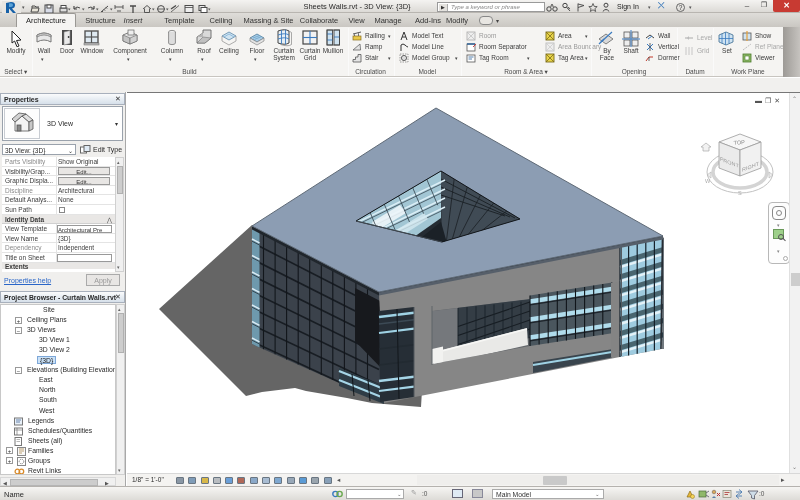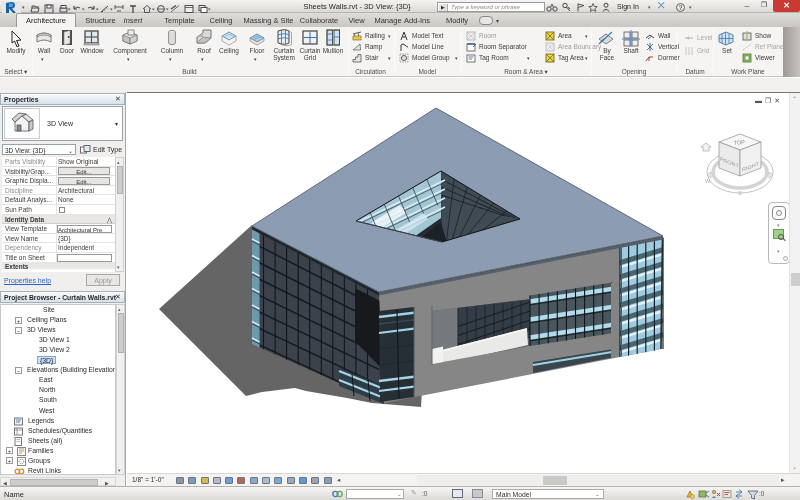--- a/index.html
+++ b/index.html
@@ -112,21 +112,21 @@
 <div class="abs" style="left:0;top:13px;width:800px;height:14px;background:linear-gradient(#dfddd9,#cac7c2);font-size:7.5px;">
 <div style="position:absolute;left:16px;top:0px;width:60px;height:14px;background:#f5f4f2;border:1px solid #9a9894;border-bottom:none;border-radius:2px 2px 0 0;text-align:center;line-height:13px;color:#222;white-space:nowrap;">Architecture</div>
     <div style="position:absolute;left:100.5px;top:1px;height:13px;transform:translateX(-50%);line-height:13px;color:#333;white-space:nowrap;">Structure</div>
     <div style="position:absolute;left:133px;top:1px;height:13px;transform:translateX(-50%);line-height:13px;color:#333;white-space:nowrap;font-style:italic;">Insert</div>
     <div style="position:absolute;left:179.5px;top:1px;height:13px;transform:translateX(-50%);line-height:13px;color:#333;white-space:nowrap;">Template</div>
     <div style="position:absolute;left:221.0px;top:1px;height:13px;transform:translateX(-50%);line-height:13px;color:#333;white-space:nowrap;">Ceiling</div>
     <div style="position:absolute;left:268.5px;top:1px;height:13px;transform:translateX(-50%);line-height:13px;color:#333;white-space:nowrap;">Massing &amp; Site</div>
     <div style="position:absolute;left:319.0px;top:1px;height:13px;transform:translateX(-50%);line-height:13px;color:#333;white-space:nowrap;">Collaborate</div>
     <div style="position:absolute;left:356.5px;top:1px;height:23px;transform:translateX(-50%);line-height:13px;color:#333;white-space:nowrap;">View</div>
     <div style="position:absolute;left:388.0px;top:1px;height:13px;transform:translateX(-50%);line-height:13px;color:#333;white-space:nowrap;">Manage</div>
-    <div style="position:absolute;left:417px;top:1px;height:23px;transform:translateX(-50%);line-height:13px;color:#333;white-space:nowrap;">Add-Ins</div>
+    <div style="position:absolute;left:428px;top:1px;height:23px;transform:translateX(-50%);line-height:13px;color:#333;white-space:nowrap;">Add-Ins</div>
     <div style="position:absolute;left:457.0px;top:1px;height:13px;transform:translateX(-50%);line-height:13px;color:#333;white-space:nowrap;">Modify</div>
     <div style="position:absolute;left:479px;top:3px;width:14px;height:9px;border:1px solid #888;border-radius:4px;background:#e8e6e2;"></div>
     <div style="position:absolute;left:496px;top:4px;color:#444;font-size:6px;">▾</div>
 </div>
 
 <div class="abs" style="left:0;top:27px;width:783px;height:50px;background:#f5f4f2;border-bottom:1px solid #c8c5c0;">
 <svg style="position:absolute;left:8px;top:3px;" width="17" height="17" viewBox="0 0 17 17">
       <path d="M4 1 L13 10 L8.5 10.5 L11 16 L9 16.8 L6.6 11 L4 13 Z" fill="#fff" stroke="#222" stroke-width="1"></path>
     </svg>
     <div style="position:absolute;left:-10px;top:21px;width:52px;text-align:center;font-size:6.5px;color:#3a3a3a;line-height:6.8px;white-space:nowrap;">Modify</div>

